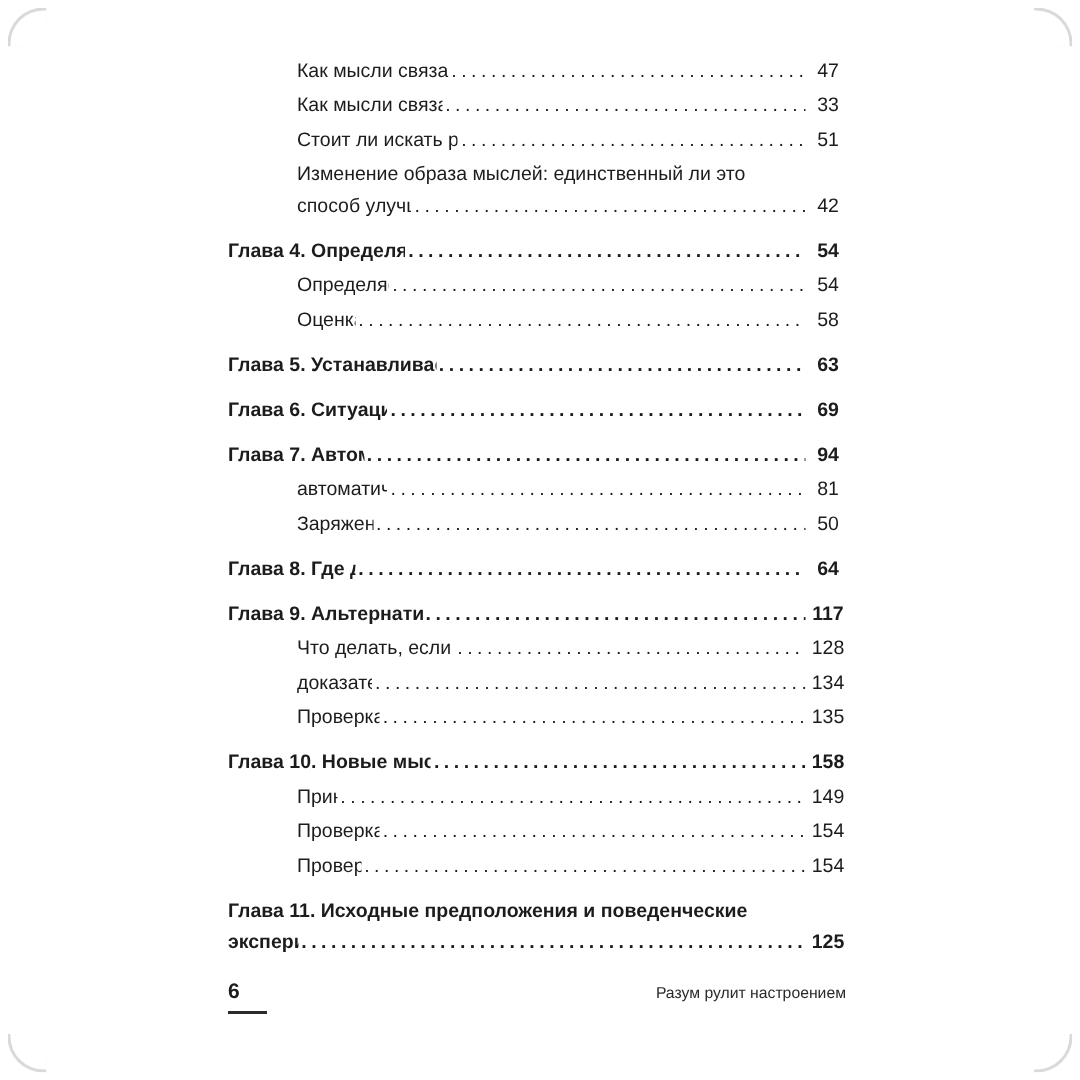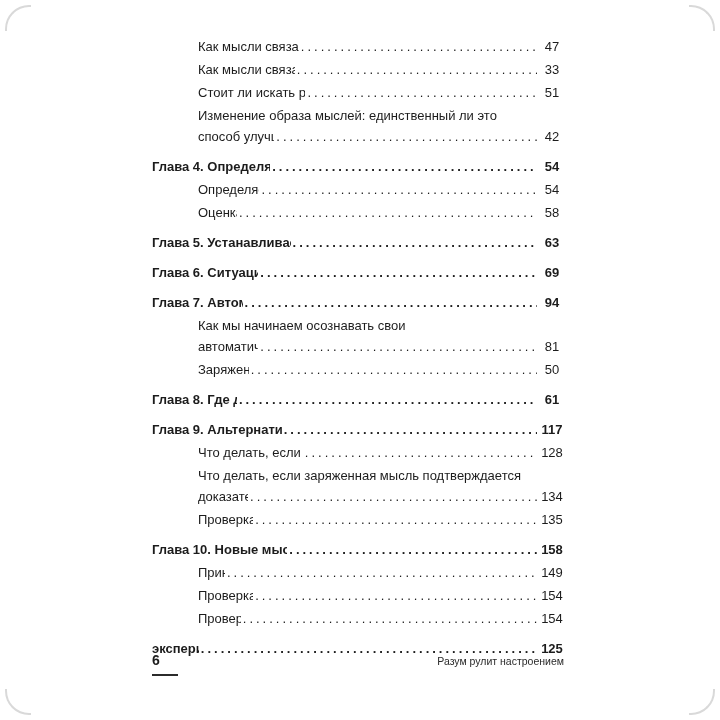--- a/index.html
+++ b/index.html
@@ -145,61 +145,55 @@
     </div>
     <div class="entry chapter">
       <div class="line">
         <span class="txt">Глава 7. Автоматические мысли</span>
         <span class="dots"></span>
         <span class="pnum">94</span>
       </div>
     </div>
     <div class="entry sub">
       <div class="line">
-        <span class="txt">Как мы начинаем осознавать свои</span>
-      </div>
-      <div class="line">
         <span class="txt">автоматические мысли?</span>
         <span class="dots"></span>
         <span class="pnum">81</span>
       </div>
     </div>
     <div class="entry sub">
       <div class="line">
         <span class="txt">Заряженные мысли</span>
         <span class="dots"></span>
         <span class="pnum">50</span>
       </div>
     </div>
     <div class="entry chapter">
       <div class="line">
         <span class="txt">Глава 8. Где доказательство?</span>
         <span class="dots"></span>
-        <span class="pnum">61</span>
+        <span class="pnum">64</span>
       </div>
     </div>
     <div class="entry chapter">
       <div class="line">
         <span class="txt">Глава 9. Альтернативное или взвешенное мышление</span>
         <span class="dots"></span>
         <span class="pnum">117</span>
       </div>
     </div>
     <div class="entry sub">
       <div class="line">
         <span class="txt">Что делать, если мое настроение не изменилось?</span>
         <span class="dots"></span>
         <span class="pnum">128</span>
       </div>
     </div>
     <div class="entry sub">
       <div class="line">
-        <span class="txt">Что делать, если заряженная мысль подтверждается</span>
-      </div>
-      <div class="line">
         <span class="txt">доказательствами?</span>
         <span class="dots"></span>
         <span class="pnum">134</span>
       </div>
     </div>
     <div class="entry sub">
       <div class="line">
         <span class="txt">Проверка настроения</span>
         <span class="dots"></span>
         <span class="pnum">135</span>
@@ -227,20 +221,23 @@
       </div>
     </div>
     <div class="entry sub">
       <div class="line">
         <span class="txt">Проверка целей</span>
         <span class="dots"></span>
         <span class="pnum">154</span>
       </div>
     </div>
     <div class="entry chapter">
+      <div class="line">
+        <span class="txt">Глава 11. Исходные предположения и поведенческие</span>
+      </div>
       <div class="line">
         <span class="txt">эксперименты</span>
         <span class="dots"></span>
         <span class="pnum">125</span>
       </div>
     </div>
   </div>
 
 <div class="footer">
   <span class="footer-page">6</span>

